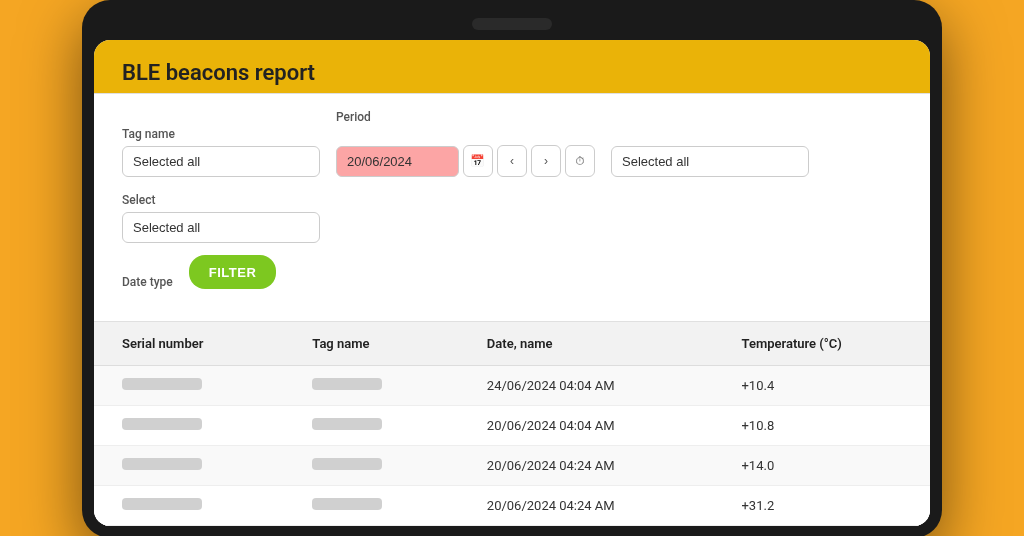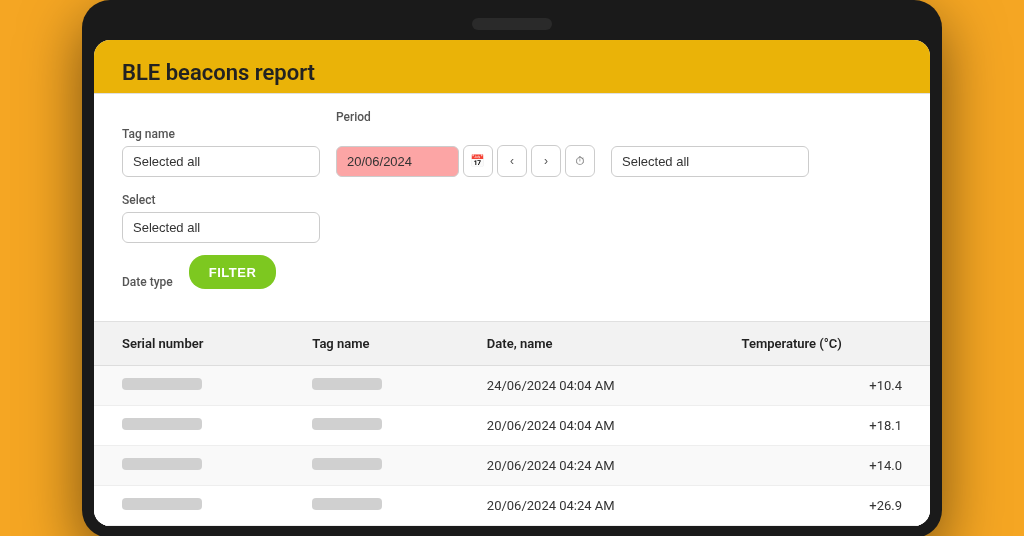--- a/index.html
+++ b/index.html
@@ -172,21 +172,21 @@
     }
 
     .data-table td {
       padding: 12px 28px;
       font-size: 13px;
       color: #333;
       vertical-align: middle;
     }
 
     .data-table td:last-child {
-      text-align: right;
+      text-align: left;
     }
 
     .placeholder-bar {
       height: 12px;
       background: #d0d0d0;
       border-radius: 4px;
       display: inline-block;
     }
 
     .bar-serial { width: 80px; }
@@ -278,21 +278,21 @@
           </tr>
 
           <tr>
             <td>
               <span class="placeholder-bar bar-serial"></span>
             </td>
             <td>
               <span class="placeholder-bar bar-tag"></span>
             </td>
             <td>20/06/2024 04:04 AM</td>
-            <td>+18.1</td>
+            <td>+10.8</td>
           </tr>
 
           <tr>
             <td>
               <span class="placeholder-bar bar-serial"></span>
             </td>
             <td>
               <span class="placeholder-bar bar-tag"></span>
             </td>
             <td>20/06/2024 04:24 AM</td>
@@ -300,21 +300,21 @@
           </tr>
 
           <tr>
             <td>
               <span class="placeholder-bar bar-serial"></span>
             </td>
             <td>
               <span class="placeholder-bar bar-tag"></span>
             </td>
             <td>20/06/2024 04:24 AM</td>
-            <td>+26.9</td>
+            <td>+31.2</td>
           </tr>
 
         </tbody>
       </table>
     </div>
 
   </div>
 </div>
 
 </body></html>

